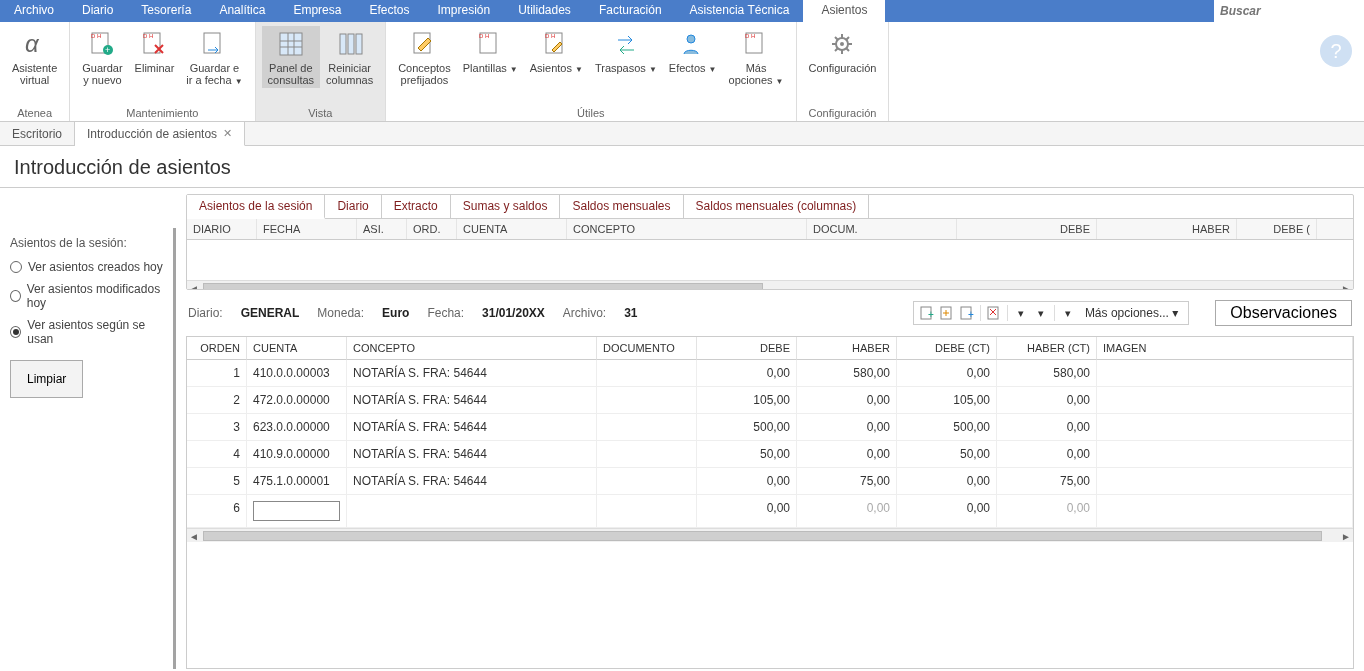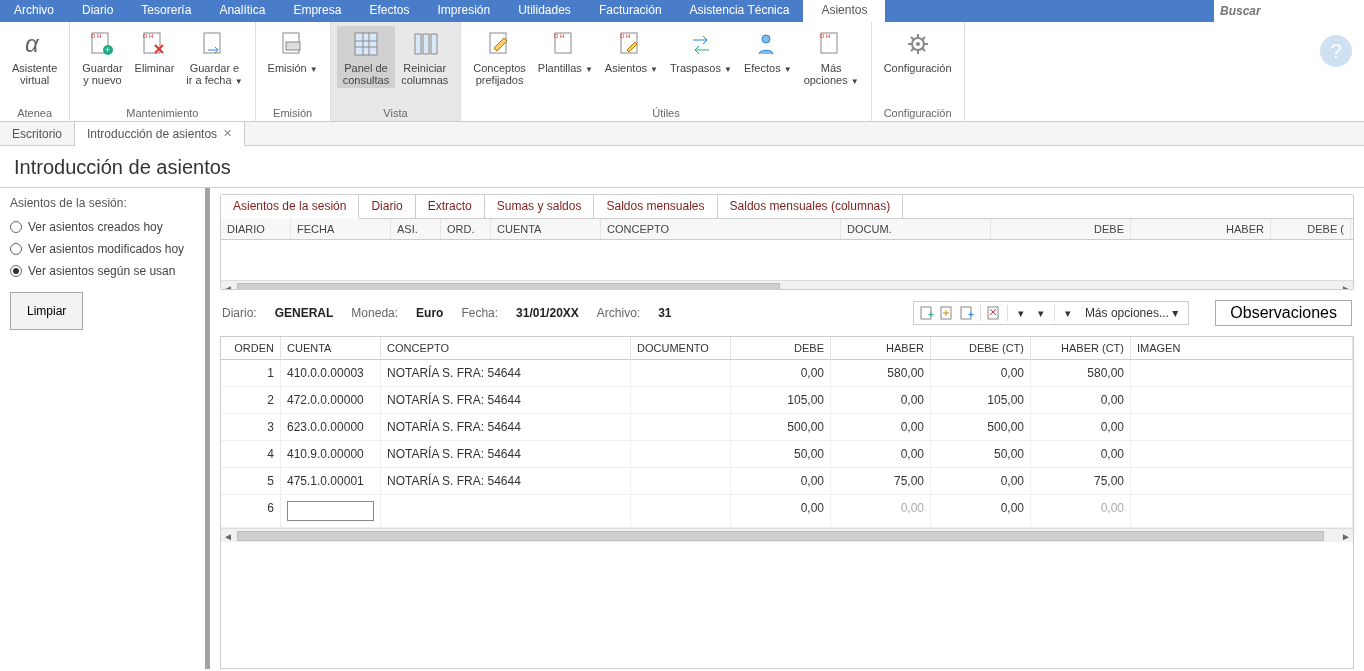--- a/index.html
+++ b/index.html
@@ -27,21 +27,21 @@
 .doc-tabs { display: flex; border-bottom: 1px solid #ccc; background: #f5f5f5; height: 24px; }
 .doc-tab { padding: 4px 12px; font-size: 12px; color: #555; border-right: 1px solid #ccc; background: #f5f5f5; display:flex; align-items:center; gap:6px; }
 .doc-tab.active { background: #fff; border-bottom: 1px solid #fff; margin-bottom:-1px; }
 .doc-tab .close { color:#888; font-size:11px; cursor:pointer; }
 
 
 .page-title { font-size: 20px; color: #333; padding: 10px 14px 8px 14px; border-bottom:1px solid #ccc; }
 
 
 .main { display: flex; height: calc(100vh - 190px); }
-.sidebar { width: 210px; padding: 8px 10px; border-right: 5px solid #a3a3a3; }
+.sidebar { width: 176px; padding: 8px 10px; border-right: 3px solid #a3a3a3; margin-top: 40px; }
 .sidebar-title { font-size: 12px; color: #555; margin-bottom: 10px; }
 .radio-row { display: flex; align-items: center; gap: 6px; margin-bottom: 8px; font-size: 12px; color: #444; cursor:pointer;}
 .radio { width: 12px; height: 12px; border: 1px solid #666; border-radius: 50%; display: inline-flex; align-items:center; justify-content:center; }
 .radio.checked::after { content:''; width:6px; height:6px; background:#333; border-radius:50%; }
 .btn-limpiar { margin-top: 6px; padding: 11px 16px; border: 1px solid #aaa; background: #f3f3f3; cursor: pointer; font-size:12px; }
 
 .content { flex: 1; padding: 6px 10px 0 10px; overflow: hidden; display:flex; flex-direction:column; }
 
 
 .subtabs-wrap { border:1px solid #ccc; border-radius:2px; }
@@ -146,34 +146,20 @@
             <svg width="28" height="28">
               <rect x="4" y="3" width="16" height="20" fill="none" stroke="#888"></rect>
               <path d="M8 20h10l-3-3m3 3l-3 3" stroke="#28d" fill="none"></path>
             </svg>
           </div>
           <div class="lbl">Guardar e<br>ir a fecha <span style="font-size:8px;">▼</span></div>
         </div>
       </div>
       <div class="group-label">Mantenimiento</div>
     </div>
-    <div class="ribbon-group">
-      <div class="ribbon-buttons">
-        <div class="ribbon-btn">
-          <div class="icon-box">
-            <svg width="28" height="28">
-              <rect x="4" y="3" width="16" height="20" fill="none" stroke="#888"></rect>
-              <rect x="7" y="12" width="14" height="8" fill="#ddd" stroke="#888"></rect>
-            </svg>
-          </div>
-          <div class="lbl">Emisión <span style="font-size:8px;">▼</span></div>
-        </div>
-      </div>
-      <div class="group-label">Emisión</div>
-    </div>
     <div class="ribbon-group highlight">
       <div class="ribbon-buttons">
         <div class="ribbon-btn" style="background: rgb(208, 208, 208);">
           <div class="icon-box">
             <svg width="28" height="28">
               <rect x="3" y="3" width="22" height="22" fill="#d8e8f8" stroke="#888"></rect>
               <path d="M3 11h22M3 17h22M11 3v22M17 3v22" stroke="#888"></path>
             </svg>
           </div>
           <div class="lbl">Panel de<br>consultas</div>

